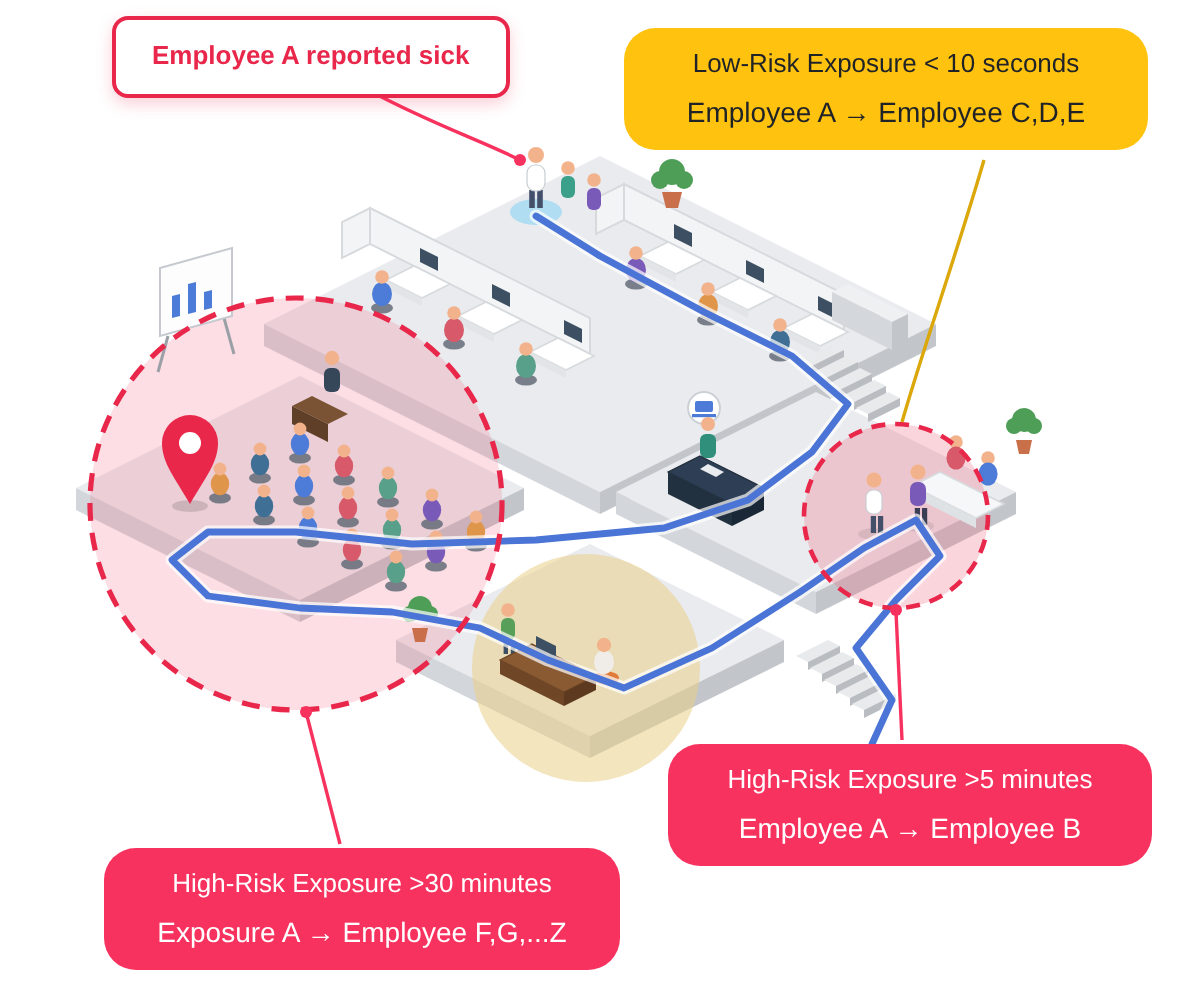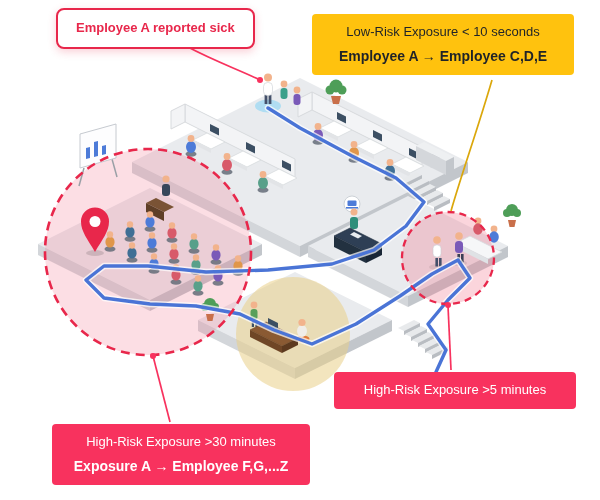--- a/index.html
+++ b/index.html
@@ -1,35 +1,35 @@
 <!DOCTYPE html>
 <html style="--accent-pink: #f8325e; --accent-red: #e8274b; --accent-yellow: #ffc20e; --yellow-line: #dba70b; --path-blue: #4a74d6; --zone-pink: rgba(242,104,130,0.22); --zone-pink-small: rgba(242,104,130,0.28); --zone-yellow: rgba(233,207,137,0.55); --text-dark: #1f2328;"><head>
 <meta charset="utf-8">
 <style>
   * { margin:0; padding:0; box-sizing:border-box; }
   html,body { width:600px; height:500px; background:#fff; font-family:"Liberation Sans",sans-serif; }
   .stage { position:relative; width:600px; height:500px; background:#fff; overflow:hidden;padding-left:12px; }
   .stage > svg { position:absolute; left:0; top:0; }
 
-  .callout { position:absolute; border-radius:4px; text-align:center; line-height:1.3; }
+  .callout { position:absolute; border-radius:16px; text-align:center; line-height:1.3; }
   .callout-sick {
     left:56px; top:8px; background:#fff; border-radius:8px;
     border:2px solid var(--accent-red,#e8274b); color:var(--accent-red,#e8274b);
     font-weight:bold; font-size:13px; padding:10px 18px;
     box-shadow:0 3px 8px rgba(232,39,75,.22); white-space:nowrap;
   }
   .callout-low {
     left:312px; top:14px; width:262px; padding:10px 10px;
     background:var(--accent-yellow,#ffc20e); color:var(--text-dark,#1f2328);
   }
   .callout-pink { background:var(--accent-pink,#f8325e); color:#ffffff; padding:10px 10px; }
   .callout-h5  { left:334px; top:372px; width:242px; }
   .callout-h30 { left:52px;  top:424px; width:258px; }
   .callout .t { font-size:13px; }
-  .callout .d { font-size:14px; font-weight:bold; margin-top:6px; }
+  .callout .d { font-size:14px; font-weight:normal; margin-top:6px; }
 
   
   .floor   { fill:#e9ebee; }
   .floor-sl{ fill:#d3d6da; }
   .floor-sr{ fill:#c2c6cb; }
   .wall    { fill:#f3f4f6; stroke:#d7dadd; stroke-width:1; }
   .desk    { fill:#ffffff; stroke:#d7dadd; stroke-width:.8; }
   .desk-f  { fill:#e2e4e7; }
   .monitor { fill:#3c4f63; }
   .skin    { fill:#f2b38c; }
@@ -336,20 +336,21 @@
     <span>Employee A reported sick</span>
   </div>
 
   <div class="callout callout-low">
     <div class="t">Low-Risk Exposure &lt; 10 seconds</div>
     <div class="d">Employee A → Employee C,D,E</div>
   </div>
 
   <div class="callout callout-pink callout-h5">
     <div class="t">High-Risk Exposure &gt;5 minutes</div>
+    <div class="d">Employee A → Employee B</div>
   </div>
 
   <div class="callout callout-pink callout-h30">
     <div class="t">High-Risk Exposure &gt;30 minutes</div>
     <div class="d">Exposure A → Employee F,G,...Z</div>
   </div>
 
 </div>
 
 </body></html>

